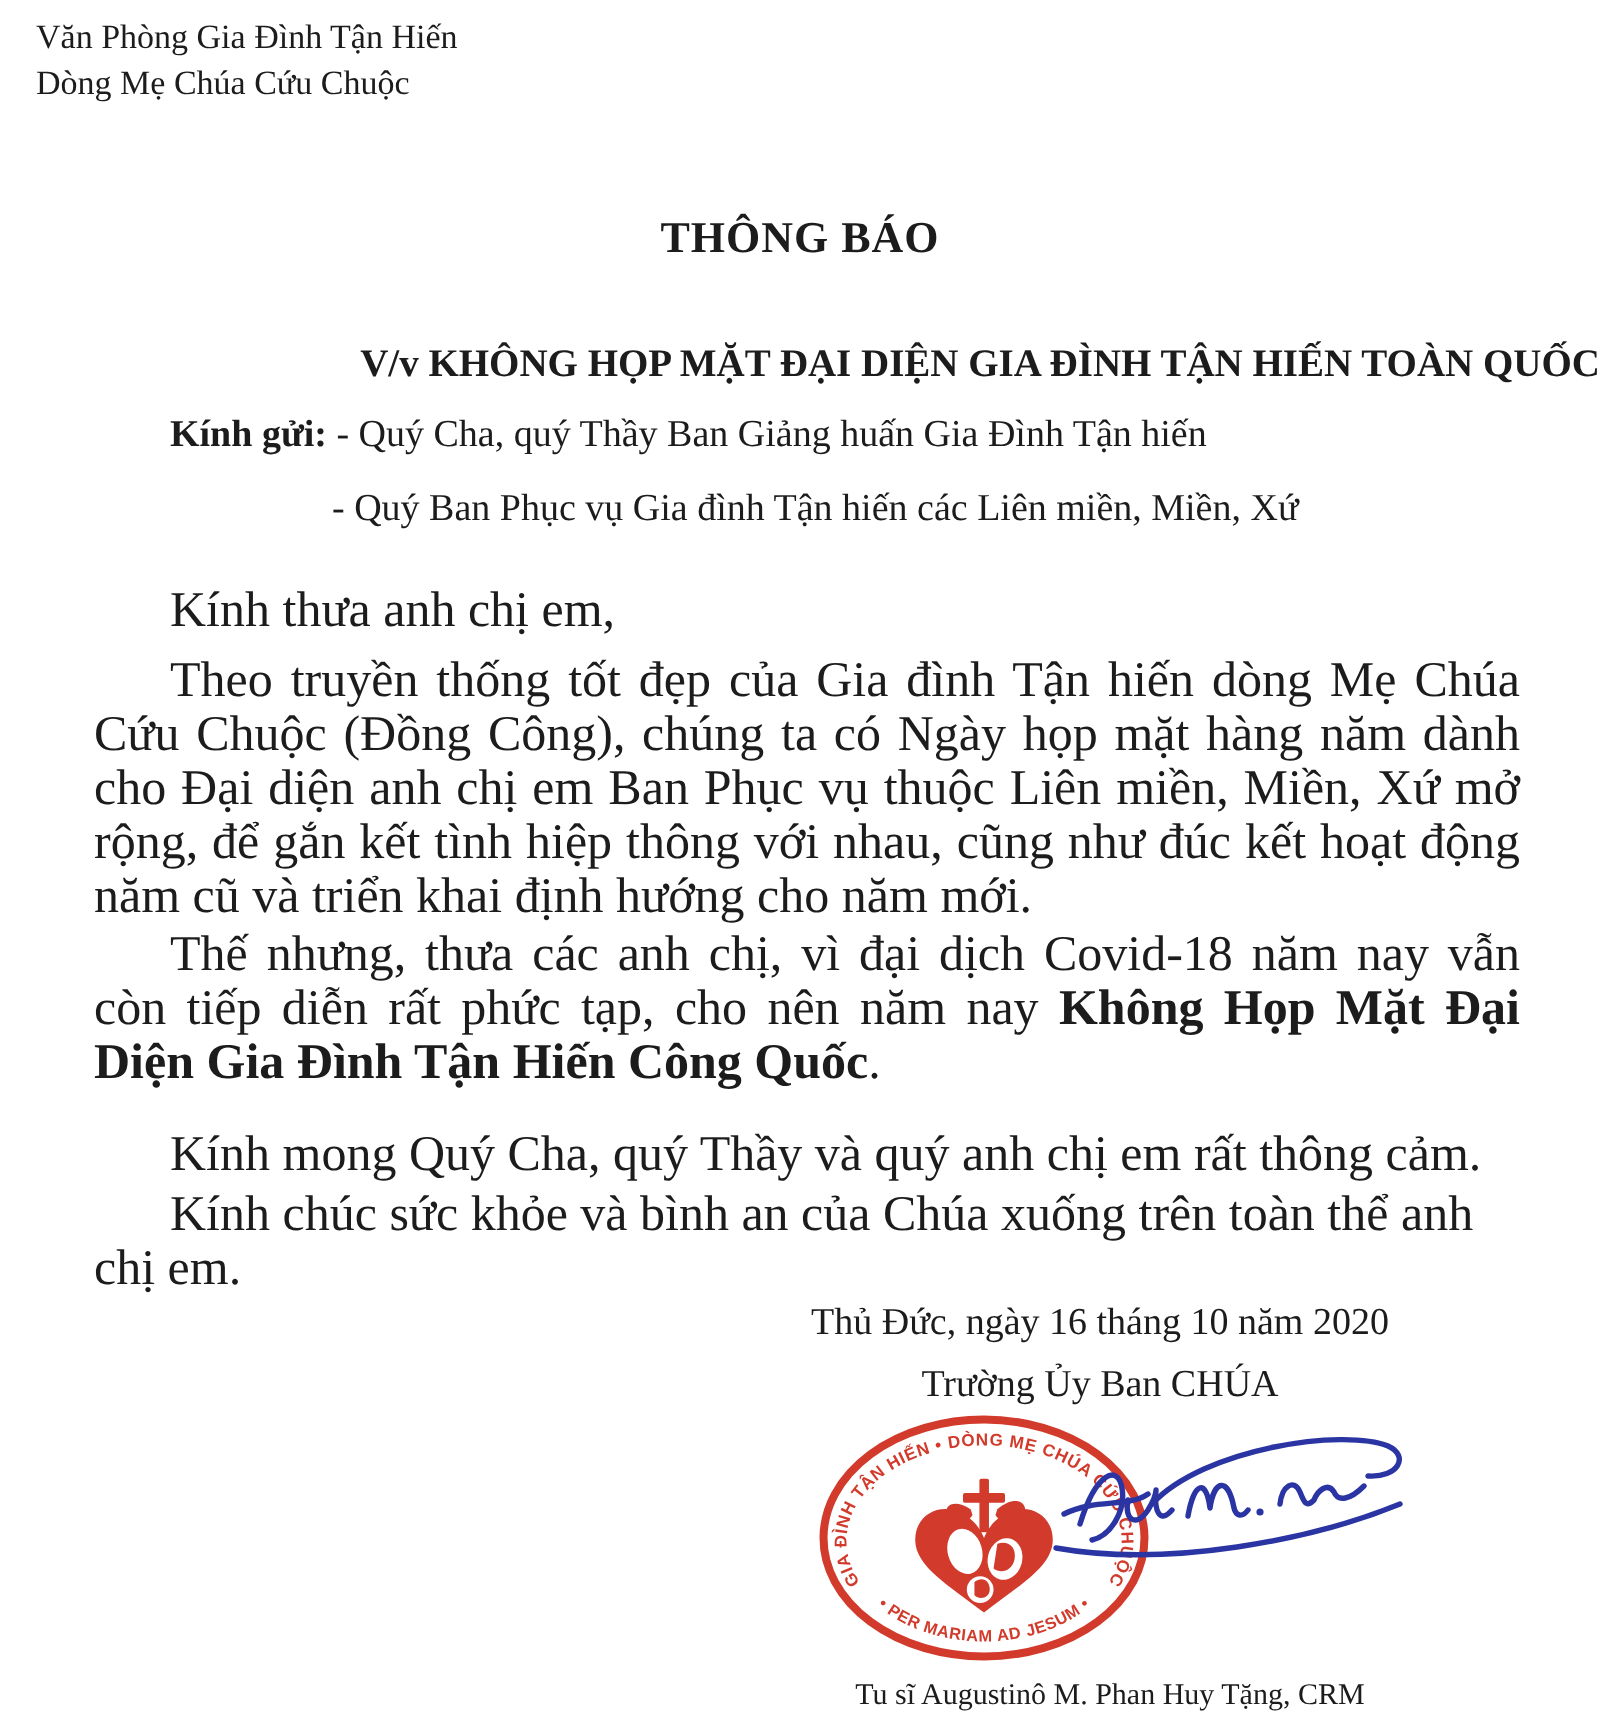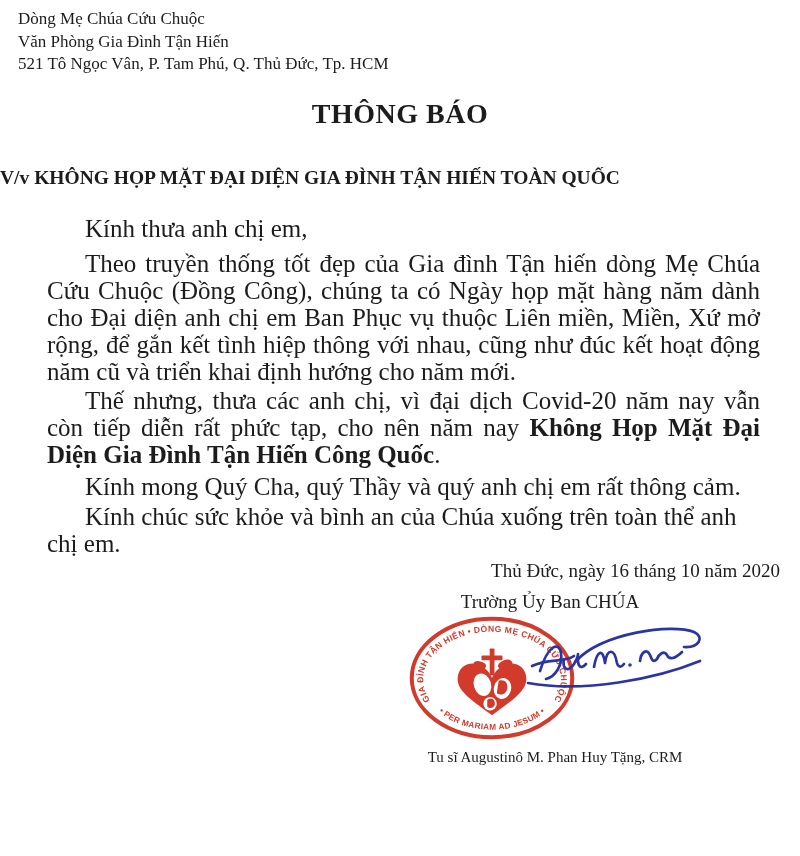--- a/index.html
+++ b/index.html
@@ -5,61 +5,62 @@
   html,body{margin:0;padding:0;}
   body{
     width:800px;height:856px;background:#ffffff;overflow:hidden;
     font-family:"Liberation Serif","DejaVu Serif",serif;color:#1c1c1c;
     position:relative;
   }
   .header-row{display:flex;justify-content:space-between;align-items:flex-start;padding:8px 10px 0 18px;}
   .letterhead{font-size:17px;line-height:22.5px;}
   .quote-block{font-size:17px;margin-top:3px;text-align:right;white-space:nowrap;padding-right:4px;}
   .quote-cite{font-style:italic;}
-  .title{margin-top:20px;text-align:center;font-size:28px;font-weight:bold;line-height:36px;letter-spacing:.5px;}
-  .subject{margin-top:35px;text-align:left;font-size:19.5px;font-weight:bold;}
+  .title{margin-top:48px;text-align:center;font-size:22px;font-weight:bold;line-height:36px;letter-spacing:.5px;}
+  .subject{margin-top:35px;text-align:right;font-size:19.5px;font-weight:bold;}
   .recipients{margin:13px 0 0 85px;font-size:19px;}
   .rec-label{font-weight:bold;}
   .rec-line2{margin:15px 0 0 81px;}
   .para{margin:0 40px 0 47px;font-size:25px;line-height:27px;text-indent:38px;}
   .just{text-align:justify;}
   .salutation{margin-top:26px;}
   .p1{margin-top:8px;}
   .p2{margin-top:2px;}
-  .p3{margin-top:5px;}
+  .p3{margin-top:19px;}
   .p4{margin-top:3px;}
   .bold{font-weight:bold;}
-  .dateline{margin:3px 0 0 320px;width:460px;text-align:right;font-size:19px;}
+  .dateline{margin:3px 0 0 320px;width:460px;text-align:center;font-size:19px;}
   .role{margin:9px 0 0 320px;width:460px;text-align:center;font-size:19px;}
   .stamp-row{position:relative;height:128px;}
   .seal-svg{position:absolute;left:406px;top:1px;}
   .sig-svg{position:absolute;left:524px;top:4px;}
   .signer{margin:8px 0 0 325px;width:460px;text-align:center;font-size:15px;}
   .seal-text{font-family:"Liberation Sans","DejaVu Sans",sans-serif;font-weight:bold;}
 </style>
 </head>
 <body>
 
 <div class="header-row">
   <div class="letterhead">
+    <div>Văn Phòng Gia Đình Tận Hiến</div>
     <div>Dòng Mẹ Chúa Cứu Chuộc</div>
-    <div>Văn Phòng Gia Đình Tận Hiến</div>
-    <div>521 Tô Ngọc Vân, P. Tam Phú, Q. Thủ Đức, Tp. HCM</div>
   </div>
 </div>
 
 <div class="title">THÔNG BÁO</div>
 <div class="subject">V/v KHÔNG HỌP MẶT ĐẠI DIỆN GIA ĐÌNH TẬN HIẾN TOÀN QUỐC</div>
 
 <div class="recipients">
+  <div><span class="rec-label">Kính gửi:</span><span> - Quý Cha, quý Thầy Ban Giảng huấn Gia Đình Tận hiến</span></div>
+  <div class="rec-line2">- Quý Ban Phục vụ Gia đình Tận hiến các Liên miền, Miền, Xứ</div>
 </div>
 
 <div class="para salutation">Kính thưa anh chị em,</div>
 <div class="para just p1">Theo truyền thống tốt đẹp của Gia đình Tận hiến dòng Mẹ Chúa Cứu Chuộc (Đồng Công), chúng ta có Ngày họp mặt hàng năm dành cho Đại diện anh chị em Ban Phục vụ thuộc Liên miền, Miền, Xứ mở rộng, để gắn kết tình hiệp thông với nhau, cũng như đúc kết hoạt động năm cũ và triển khai định hướng cho năm mới.</div>
-<div class="para just p2"><span>Thế nhưng, thưa các anh chị, vì đại dịch Covid-20 năm nay vẫn còn tiếp diễn rất phức tạp, cho nên năm nay </span><span class="bold">Không Họp Mặt Đại Diện Gia Đình Tận Hiến Công Quốc</span><span>.</span></div>
+<div class="para just p2"><span>Thế nhưng, thưa các anh chị, vì đại dịch Covid-18 năm nay vẫn còn tiếp diễn rất phức tạp, cho nên năm nay </span><span class="bold">Không Họp Mặt Đại Diện Gia Đình Tận Hiến Công Quốc</span><span>.</span></div>
 <div class="para p3">Kính mong Quý Cha, quý Thầy và quý anh chị em rất thông cảm.</div>
 <div class="para p4">Kính chúc sức khỏe và bình an của Chúa xuống trên toàn thể anh chị em.</div>
 
 <div class="dateline">Thủ Đức, ngày 16 tháng 10 năm 2020</div>
 <div class="role">Trường Ủy Ban CHÚA</div>
 
 <div class="stamp-row">
   <svg class="seal-svg" width="172" height="128" viewBox="0 0 180 134">
     <defs>
       <path id="sealTopArc" d="M 52,111 A 72,50 0 1 1 128,111"></path>

